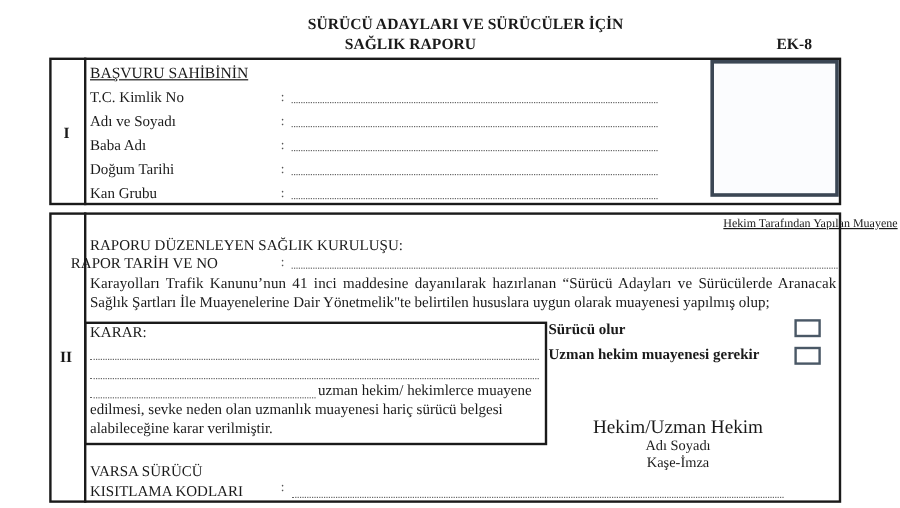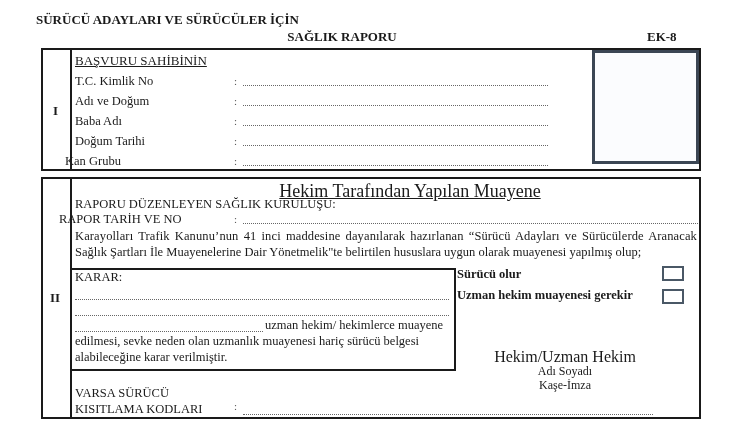--- a/index.html
+++ b/index.html
@@ -18,63 +18,63 @@
   .heading-u { font-weight:normal; text-decoration:underline; }
   .photo { position:absolute; border:3px solid #3b4654; box-sizing:border-box; background:#fbfcfe; }
   .chk { position:absolute; width:22px; height:15px; border:2px solid #4a5866; box-sizing:border-box; background:#fff; }
   .txt { position:absolute; font-size:12.5px; line-height:16px; }
   .bold { font-weight:bold; }
   .center { text-align:center; }
 </style>
 </head>
 <body>
 
-<div class="abs title" style="left:0; width:740px; top:12px; padding-left:36px; box-sizing:border-box;">SÜRÜCÜ ADAYLARI VE SÜRÜCÜLER İÇİN</div>
+<div class="abs title" style="left:0; width:740px; top:12px; text-align:center; padding-left:36px; box-sizing:border-box;">SÜRÜCÜ ADAYLARI VE SÜRÜCÜLER İÇİN</div>
 <div class="abs title" style="left:0; width:622px; top:29px; text-align:center; padding-left:62px; box-sizing:border-box;">SAĞLIK RAPORU</div>
 <div class="abs title" style="left:647px; top:29px;">EK-8</div>
 
 <div class="box" style="left:41px; top:48px; width:660px; height:123px;"></div>
 <div class="divider" style="left:70px; top:48px; width:2px; height:123px;"></div>
 <div class="roman" style="left:53px; top:103px;">I</div>
 
 <div class="lbl heading-u" style="left:75px; top:53px; font-size:13px;">BAŞVURU SAHİBİNİN</div>
 
 <div>
   <div class="lbl" style="left:75px; top:74px;">T.C. Kimlik No</div>
   <div class="colon" style="left:234px; top:75px;">:</div>
   <div class="dots" style="left:243px; top:84px; width:305px;"></div>
 </div>
 <div>
-  <div class="lbl" style="left:75px; top:94px;">Adı ve Doğum</div>
+  <div class="lbl" style="left:75px; top:94px;">Adı ve Soyadı</div>
   <div class="colon" style="left:234px; top:95px;">:</div>
   <div class="dots" style="left:243px; top:104px; width:305px;"></div>
 </div>
 <div>
   <div class="lbl" style="left:75px; top:114px;">Baba Adı</div>
   <div class="colon" style="left:234px; top:115px;">:</div>
   <div class="dots" style="left:243px; top:124px; width:305px;"></div>
 </div>
 <div>
   <div class="lbl" style="left:75px; top:134px;">Doğum Tarihi</div>
   <div class="colon" style="left:234px; top:135px;">:</div>
   <div class="dots" style="left:243px; top:144px; width:305px;"></div>
 </div>
 <div>
-  <div class="lbl" style="left:65px; top:154px;">Kan  Grubu</div>
+  <div class="lbl" style="left:75px; top:154px;">Kan  Grubu</div>
   <div class="colon" style="left:234px; top:155px;">:</div>
   <div class="dots" style="left:243px; top:164px; width:305px;"></div>
 </div>
 
 <div class="photo" style="left:592px; top:50px; width:107px; height:114px;"></div>
 
 <div class="box" style="left:41px; top:177px; width:660px; height:242px;"></div>
 <div class="divider" style="left:70px; top:177px; width:2px; height:242px;"></div>
 <div class="roman" style="left:50px; top:290px;">II</div>
 
-<div class="lbl heading-u center" style="left:72px; width:676px; top:181px; font-size:18px;">Hekim Tarafından Yapılan Muayene</div>
+<div class="lbl heading-u center" style="left:72px; width:676px; top:181px; font-size:10px;text-align:right;">Hekim Tarafından Yapılan Muayene</div>
 
 <div class="lbl" style="left:75px; top:197px;">RAPORU DÜZENLEYEN SAĞLIK KURULUŞU:</div>
 
 <div>
   <div class="lbl" style="left:59px; top:212px;">RAPOR TARİH VE NO</div>
   <div class="colon" style="left:234px; top:213px;">:</div>
   <div class="dots" style="left:243px; top:222px; width:455px;"></div>
 </div>
 
 <div class="txt" style="left:75px; top:228px; width:622px; text-align:justify; text-align-last:justify; white-space:nowrap; letter-spacing:0.12px;">Karayolları Trafik Kanunu’nun 41 inci maddesine dayanılarak hazırlanan “Sürücü Adayları ve Sürücülerde Aranacak</div>

